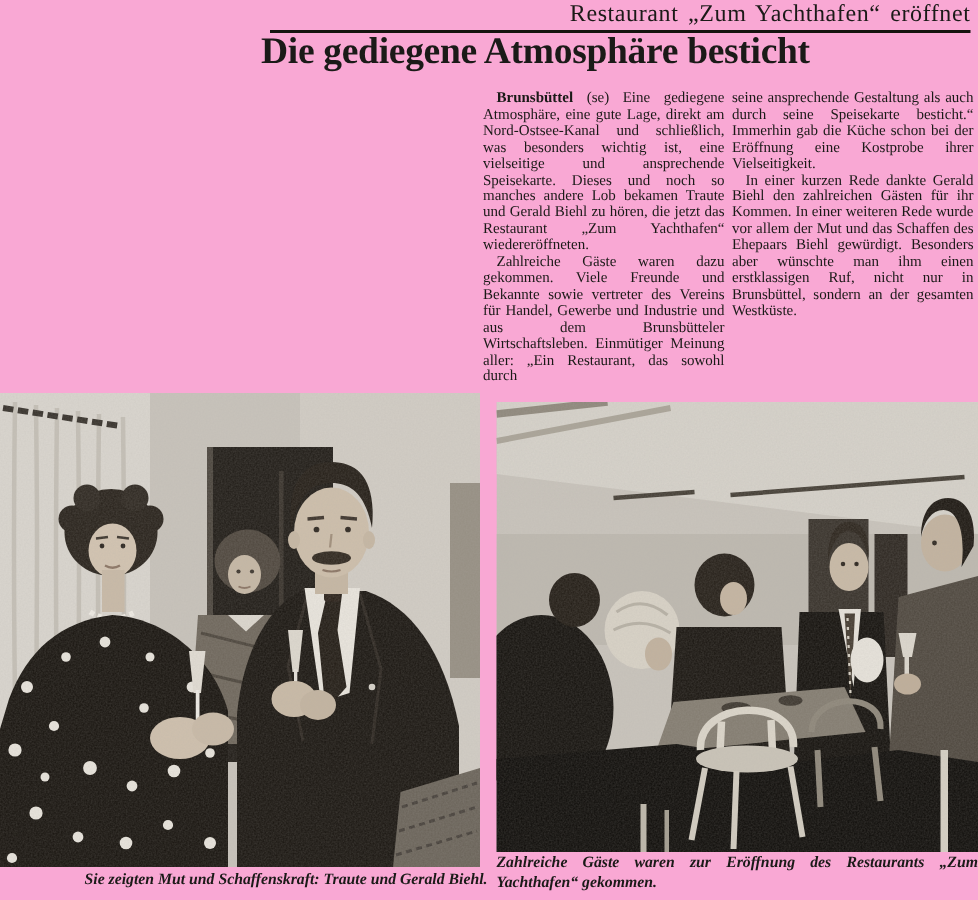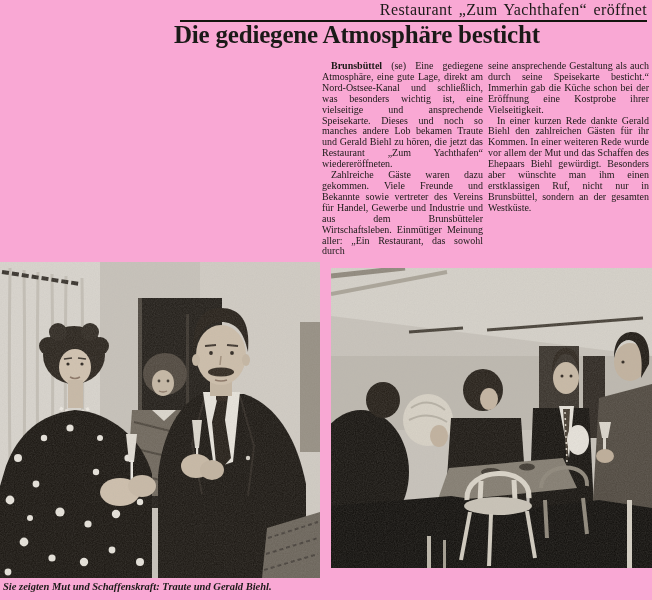--- a/index.html
+++ b/index.html
@@ -24,21 +24,21 @@
   .col p.indent{text-indent:9px;}
   .col1{left:322px;}
   .col2{left:488px;}
   
   .photo{position:absolute;margin:0;padding:0;}
   .photo svg{display:block;}
   .photo-left{left:0;top:262px;width:320px;height:316px;}
   .photo-right{left:331px;top:268px;width:321px;height:300px;}
   
   .caption{position:absolute;font-style:italic;font-weight:700;font-size:10.5px;line-height:12.5px;}
-  .caption-left{left:3px;top:581px;width:322px;}
+  .caption-left{left:3px;top:581px;width:322px;text-align:right;}
   .caption-right{left:331px;top:570px;width:321px;text-align:justify;}
 </style>
 </head>
 <body>
 
 <div class="page">
 
   <div class="kicker-rule">
     <span class="kicker-text">Restaurant „Zum Yachthafen“ eröffnet</span>
   </div>
@@ -262,14 +262,15 @@
           <path d="M252 230 L256 266"></path>
       </g>
       <rect x="296" y="232" width="5" height="68" fill="#d6d0c4"></rect>
       <rect x="96" y="268" width="4" height="32" fill="#bdb7aa"></rect>
       <rect x="112" y="272" width="3" height="28" fill="#a39d90"></rect>
       <rect width="321" height="300" filter="url(#grainB)" opacity="0.45"></rect>
     </svg>
   </figure>
 
   <div class="caption caption-left">Sie zeigten Mut und Schaffenskraft: Traute und Gerald Biehl.</div>
+  <div class="caption caption-right">Zahlreiche Gäste waren zur Eröffnung des Restaurants „Zum Yachthafen“ gekommen.</div>
 
 </div>
 
 </body></html>

